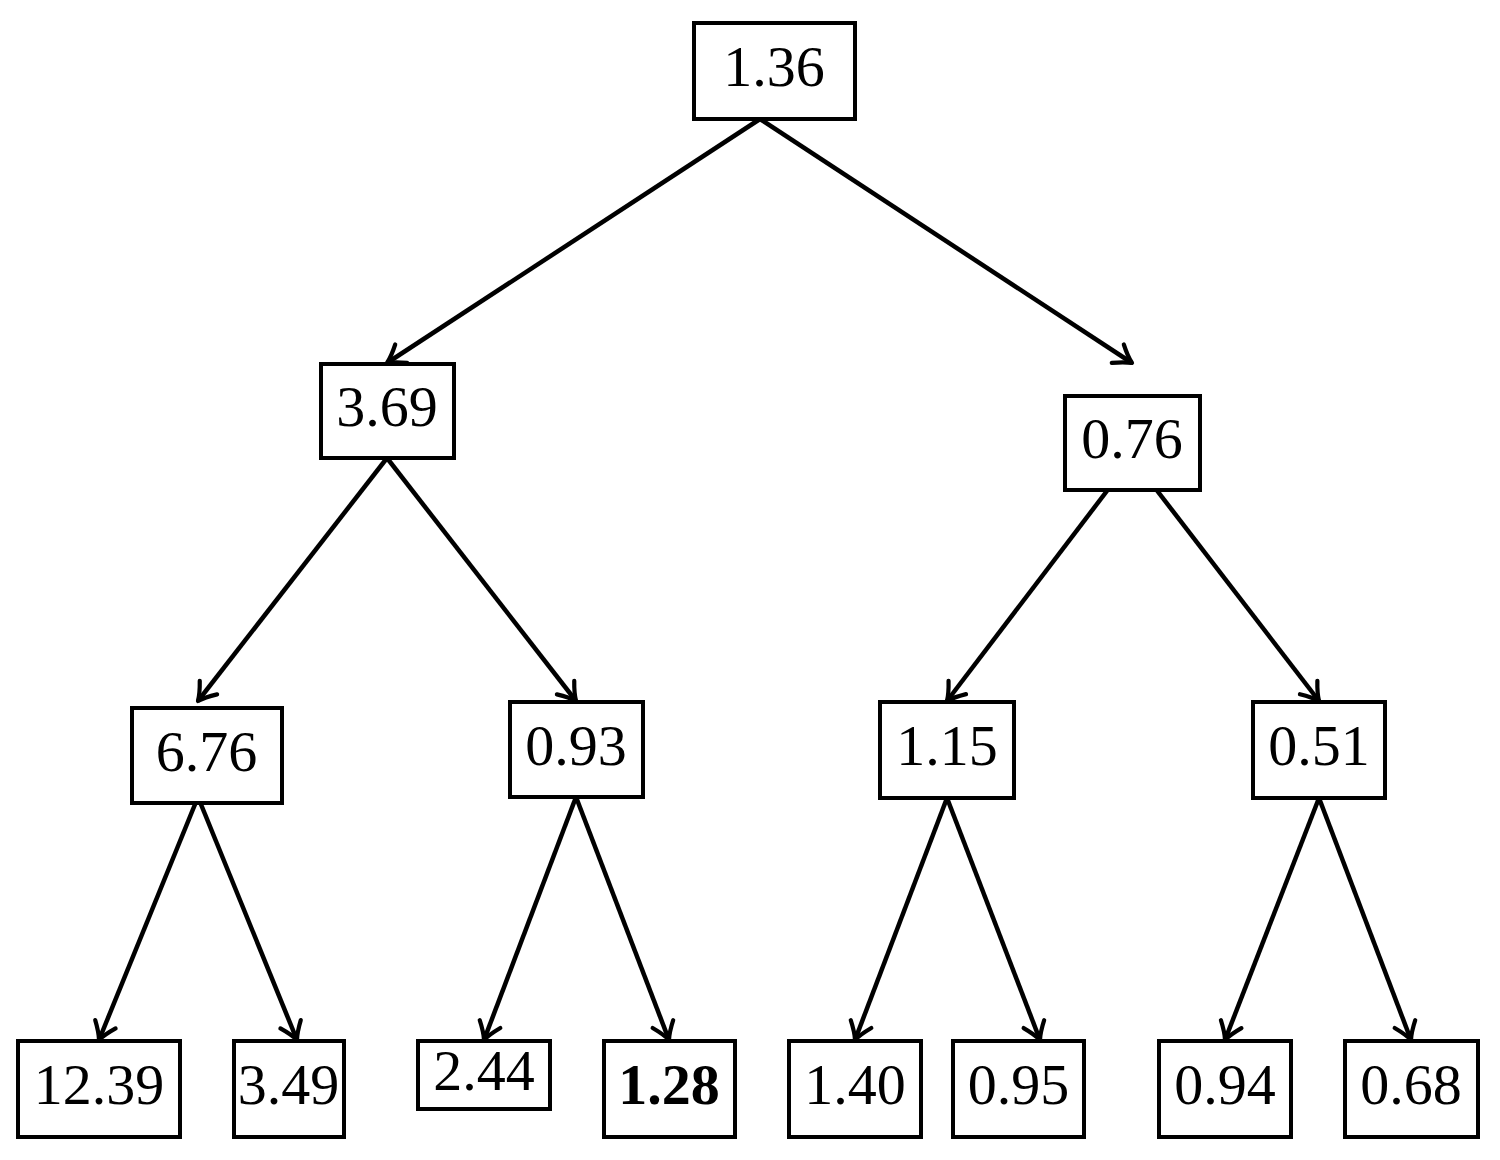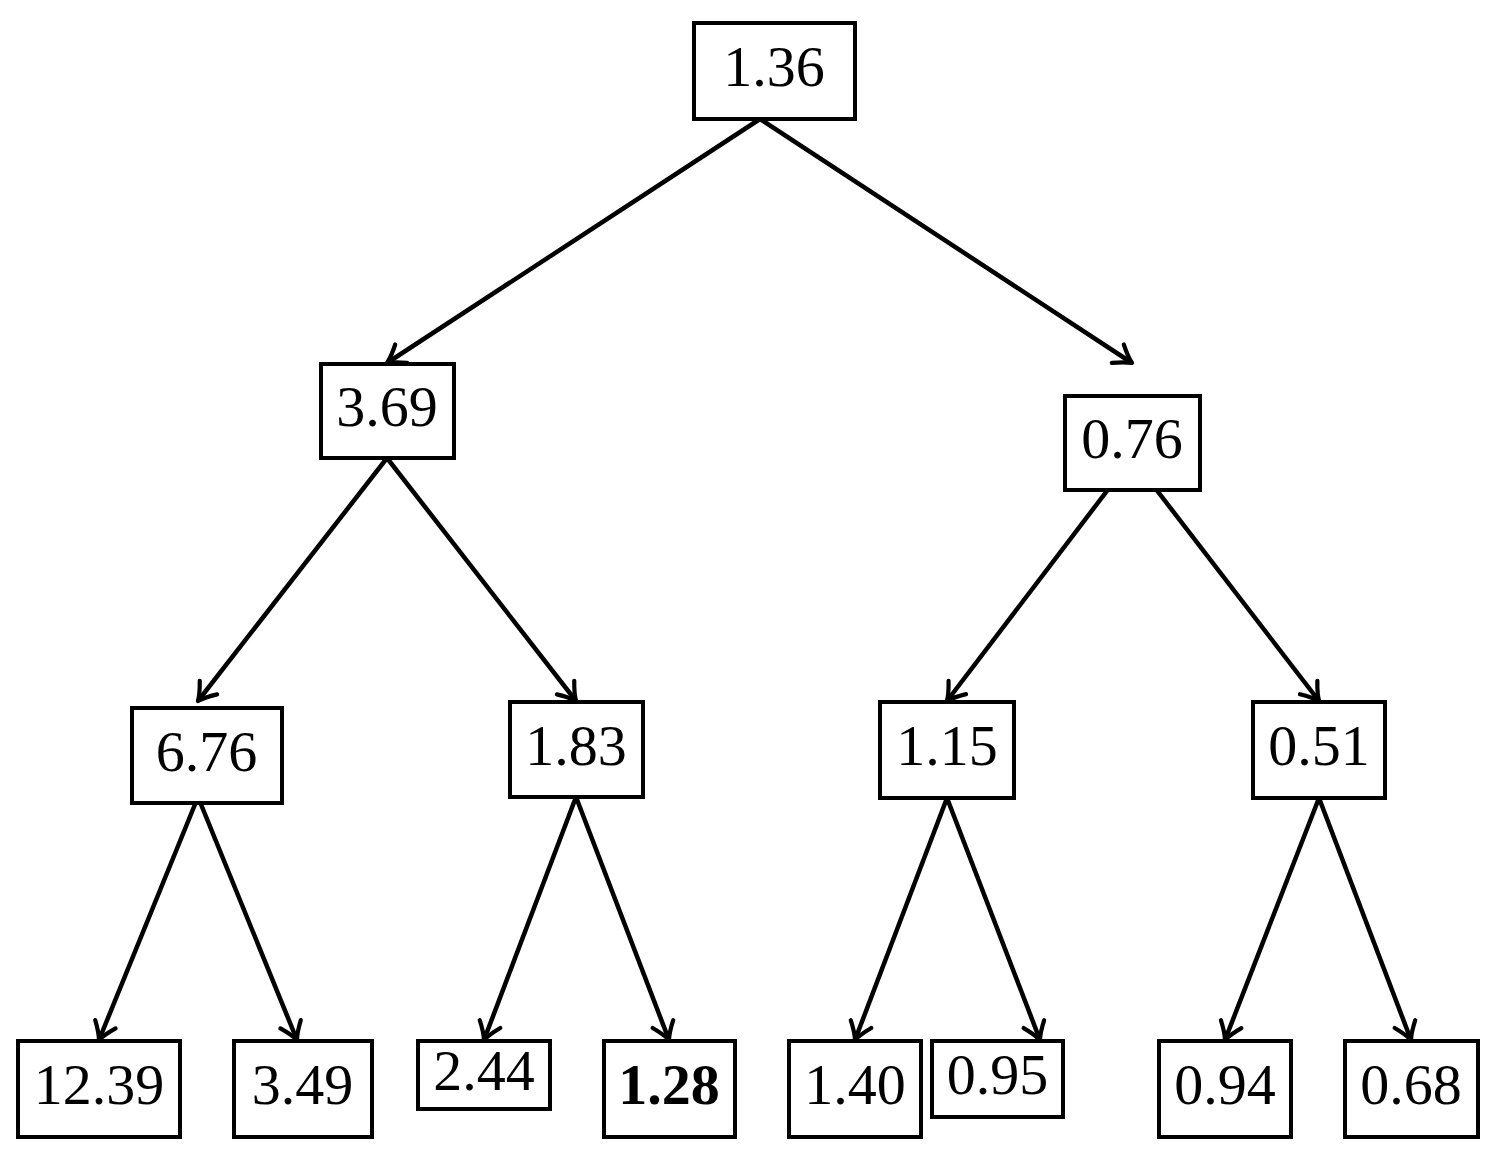--- a/index.html
+++ b/index.html
@@ -75,44 +75,44 @@
       <div class="node" style="left: 318.5px; top: 362px; width: 137px; height: 98px;">
         <span>3.69</span>
       </div>
       <div class="node" style="left: 1062.5px; top: 362px; width: 139px; height: 98px; margin-top: 32px;">
         <span>0.76</span>
       </div>
       <div class="node" style="left: 129.5px; top: 700px; width: 154px; height: 99px; margin-top: 6px;">
         <span>6.76</span>
       </div>
       <div class="node" style="left: 507.5px; top: 700px; width: 137px; height: 99px;">
-        <span>1.83</span>
+        <span>0.93</span>
       </div>
       <div class="node" style="left: 878px; top: 700px; width: 138px; height: 100px;">
         <span>1.15</span>
       </div>
       <div class="node" style="left: 1251px; top: 700px; width: 136px; height: 100px;">
         <span>0.51</span>
       </div>
       <div class="node" style="left: 16px; top: 1039px; width: 166px; height: 100px;">
         <span>12.39</span>
       </div>
-      <div class="node" style="left: 231.5px; top: 1039px; width: 142px; height: 100px;">
+      <div class="node" style="left: 231.5px; top: 1039px; width: 114px; height: 100px;">
         <span>3.49</span>
       </div>
       <div class="node" style="left: 416px; top: 1039px; width: 136px; height: 72px;">
         <span>2.44</span>
       </div>
       <div class="node" style="left: 601.5px; top: 1039px; width: 135px; height: 100px; font-weight: bold;">
         <span>1.28</span>
       </div>
       <div class="node" style="left: 787px; top: 1039px; width: 136px; height: 100px;">
         <span>1.40</span>
       </div>
-      <div class="node" style="left: 930px; top: 1039px; width: 135px; height: 80px;">
+      <div class="node" style="left: 951px; top: 1039px; width: 135px; height: 100px;">
         <span>0.95</span>
       </div>
       <div class="node" style="left: 1157px; top: 1039px; width: 136px; height: 100px;">
         <span>0.94</span>
       </div>
       <div class="node" style="left: 1342.5px; top: 1039px; width: 137px; height: 100px;">
         <span>0.68</span>
       </div>
     </div>
 </div>

